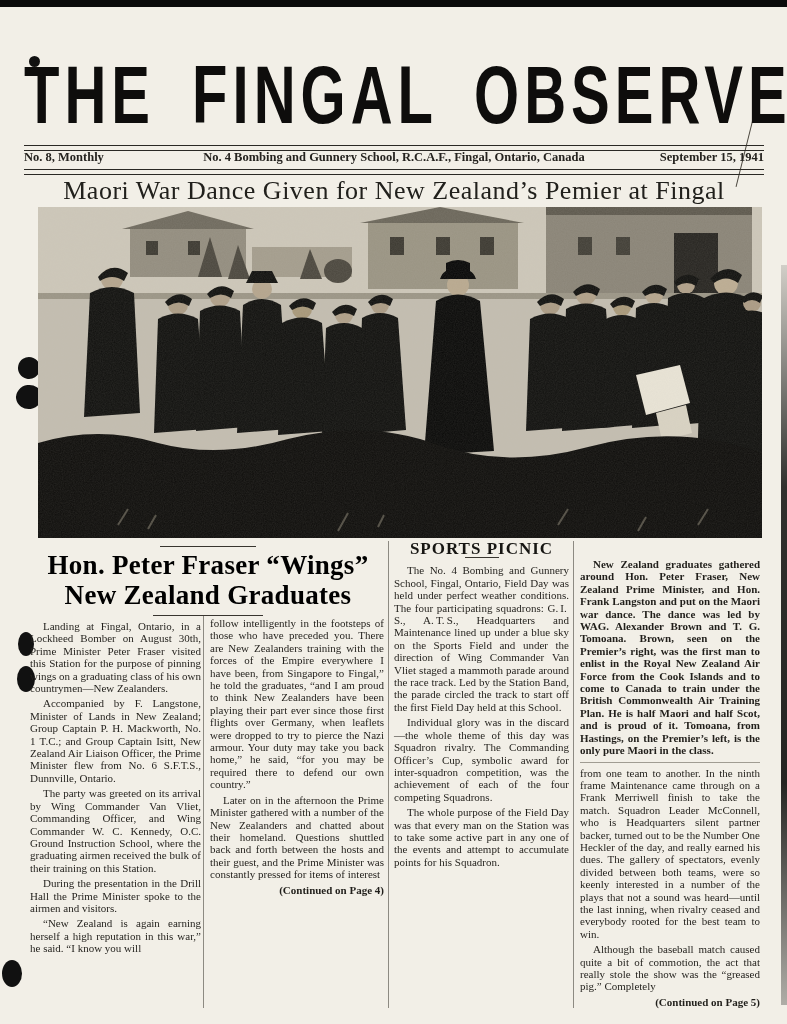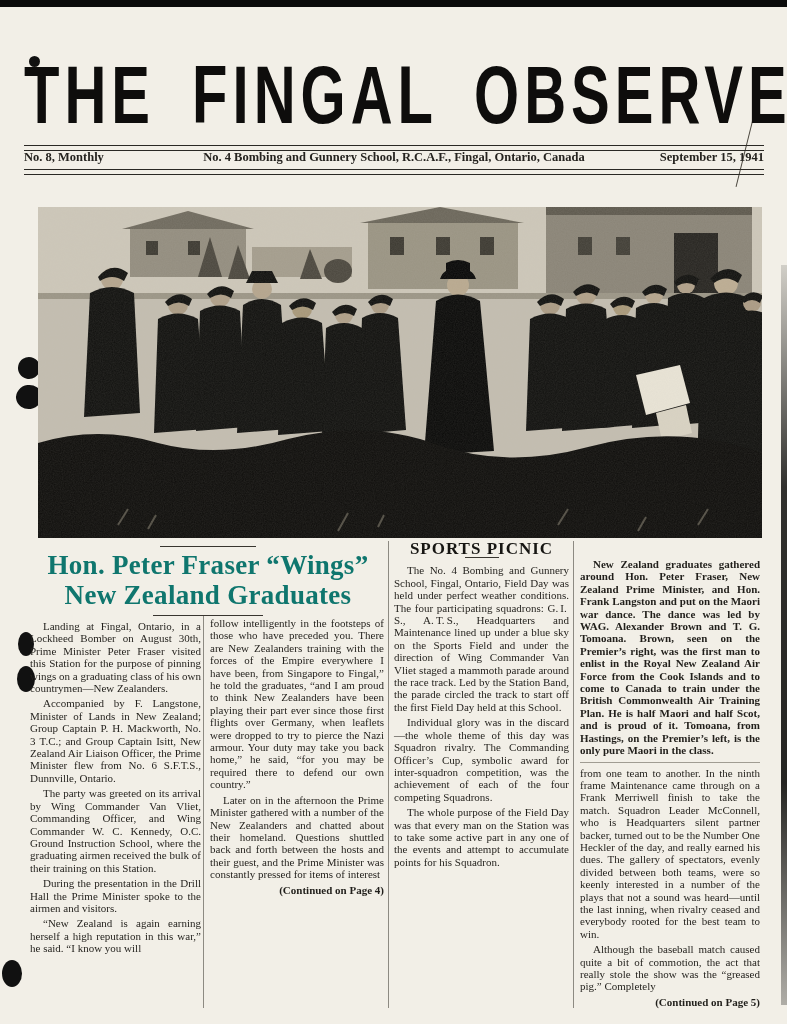--- a/index.html
+++ b/index.html
@@ -57,21 +57,21 @@
   .photo-frame svg{display:block;width:100%;height:100%;}
 
   
   .colsep{position:absolute;width:1px;background:#8d8a82;}
   .sep1{left:203px;top:616px;height:392px;}
   .sep2{left:388px;top:541px;height:467px;}
   .sep3{left:573px;top:541px;height:467px;}
 
   .headline-left{position:absolute;left:28px;top:546px;width:360px;text-align:center;}
   .rule-short{width:96px;height:1px;background:#38352f;margin:0 auto;}
-  .headline-left h2{margin:4px 0 3px 0;font-size:27px;line-height:29px;font-weight:bold;color:#0f766e;letter-spacing:.3px;}
+  .headline-left h2{margin:4px 0 3px 0;font-size:27px;line-height:29px;font-weight:bold;color:#000000;letter-spacing:.3px;}
   .headline-left .rule-short.below{width:110px;margin-top:5px;}
 
   .col{position:absolute;font-size:11px;line-height:12.4px;text-align:justify;color:#211f1b;}
   .col p{margin:0 0 3px 0;text-indent:13px;}
   .col1{left:30px;top:620px;width:171px;}
   .col2{left:210px;top:617px;width:174px;}
   .col3{left:394px;top:543px;width:175px;}
   .col4{left:580px;top:543px;width:180px;}
 
   .sports-header{text-align:center;font-weight:bold;font-size:17px;letter-spacing:1px;color:#171613;margin-bottom:2px;}
@@ -103,20 +103,21 @@
   </div>
 
   <div class="dateline-rule upper"></div>
   <div class="dateline">
     <span class="left">No. 8, Monthly</span>
     <span class="center">No. 4 Bombing and Gunnery School, R.C.A.F., Fingal, Ontario, Canada</span>
     <span class="right">September 15, 1941</span>
   </div>
   <div class="dateline-rule lower"></div>
 
+  <div class="banner-headline">Maori War Dance Given for New Zealand’s Pemier at Fingal</div>
 
   <div class="photo-frame">
     <svg viewBox="0 0 724 331" preserveAspectRatio="none">
       <defs>
         <filter id="grain" x="0" y="0" width="100%" height="100%">
           <feTurbulence type="fractalNoise" baseFrequency="0.9" numOctaves="2" stitchTiles="stitch" result="n"></feTurbulence>
           <feColorMatrix in="n" type="matrix" values="0 0 0 0 0.55  0 0 0 0 0.53  0 0 0 0 0.47  0 0 0 0.5 0"></feColorMatrix>
         </filter>
       </defs>
 
@@ -225,21 +226,21 @@
 
   <div class="headline-left">
     <div class="rule-short"></div>
     <h2>Hon. Peter Fraser “Wings”</h2>
     <h2 style="margin-top:-2px">New Zealand Graduates</h2>
     <div class="rule-short below"></div>
   </div>
 
   <div class="col col1">
       <p>Landing at Fingal, Ontario, in a Lockheed Bomber on August 30th, Prime Minister Peter Fraser visited this Station for the purpose of pinning wings on a graduating class of his own countrymen—New Zealanders.</p>
-      <p>Accompanied by F. Langstone, Minister of Lands in New Zealand; Group Captain P. H. Mackworth, No. 3 T.C.; and Group Captain Isitt, New Zealand Air Liaison Officer, the Prime Minister flew from No. 6 S.F.T.S., Dunnville, Ontario.</p>
+      <p>Accompanied by F. Langstone, Minister of Lands in New Zealand; Group Captain P. H. Mackworth, No. 1 T.C.; and Group Captain Isitt, New Zealand Air Liaison Officer, the Prime Minister flew from No. 6 S.F.T.S., Dunnville, Ontario.</p>
       <p>The party was greeted on its arrival by Wing Commander Van Vliet, Commanding Officer, and Wing Commander W. C. Kennedy, O.C. Ground Instruction School, where the graduating airmen received the bulk of their training on this Station.</p>
       <p>During the presentation in the Drill Hall the Prime Minister spoke to the airmen and visitors.</p>
       <p>“New Zealand is again earning herself a high reputation in this war,” he said. “I know you will</p>
     </div>
 
   <div class="col col2">
     <div>
         <p>follow intelligently in the footsteps of those who have preceded you. There are New Zealanders training with the forces of the Empire everywhere I have been, from Singapore to Fingal,” he told the graduates, “and I am proud to think New Zealanders have been playing their part ever since those first flights over Germany, when leaflets were dropped to try to pierce the Nazi armour. Your duty may take you back home,” he said, “for you may be required there to defend our own country.”</p>
         <p>Later on in the afternoon the Prime Minister gathered with a number of the New Zealanders and chatted about their homeland. Questions shuttled back and forth between the hosts and their guest, and the Prime Minister was constantly pressed for items of interest</p>
       </div>

